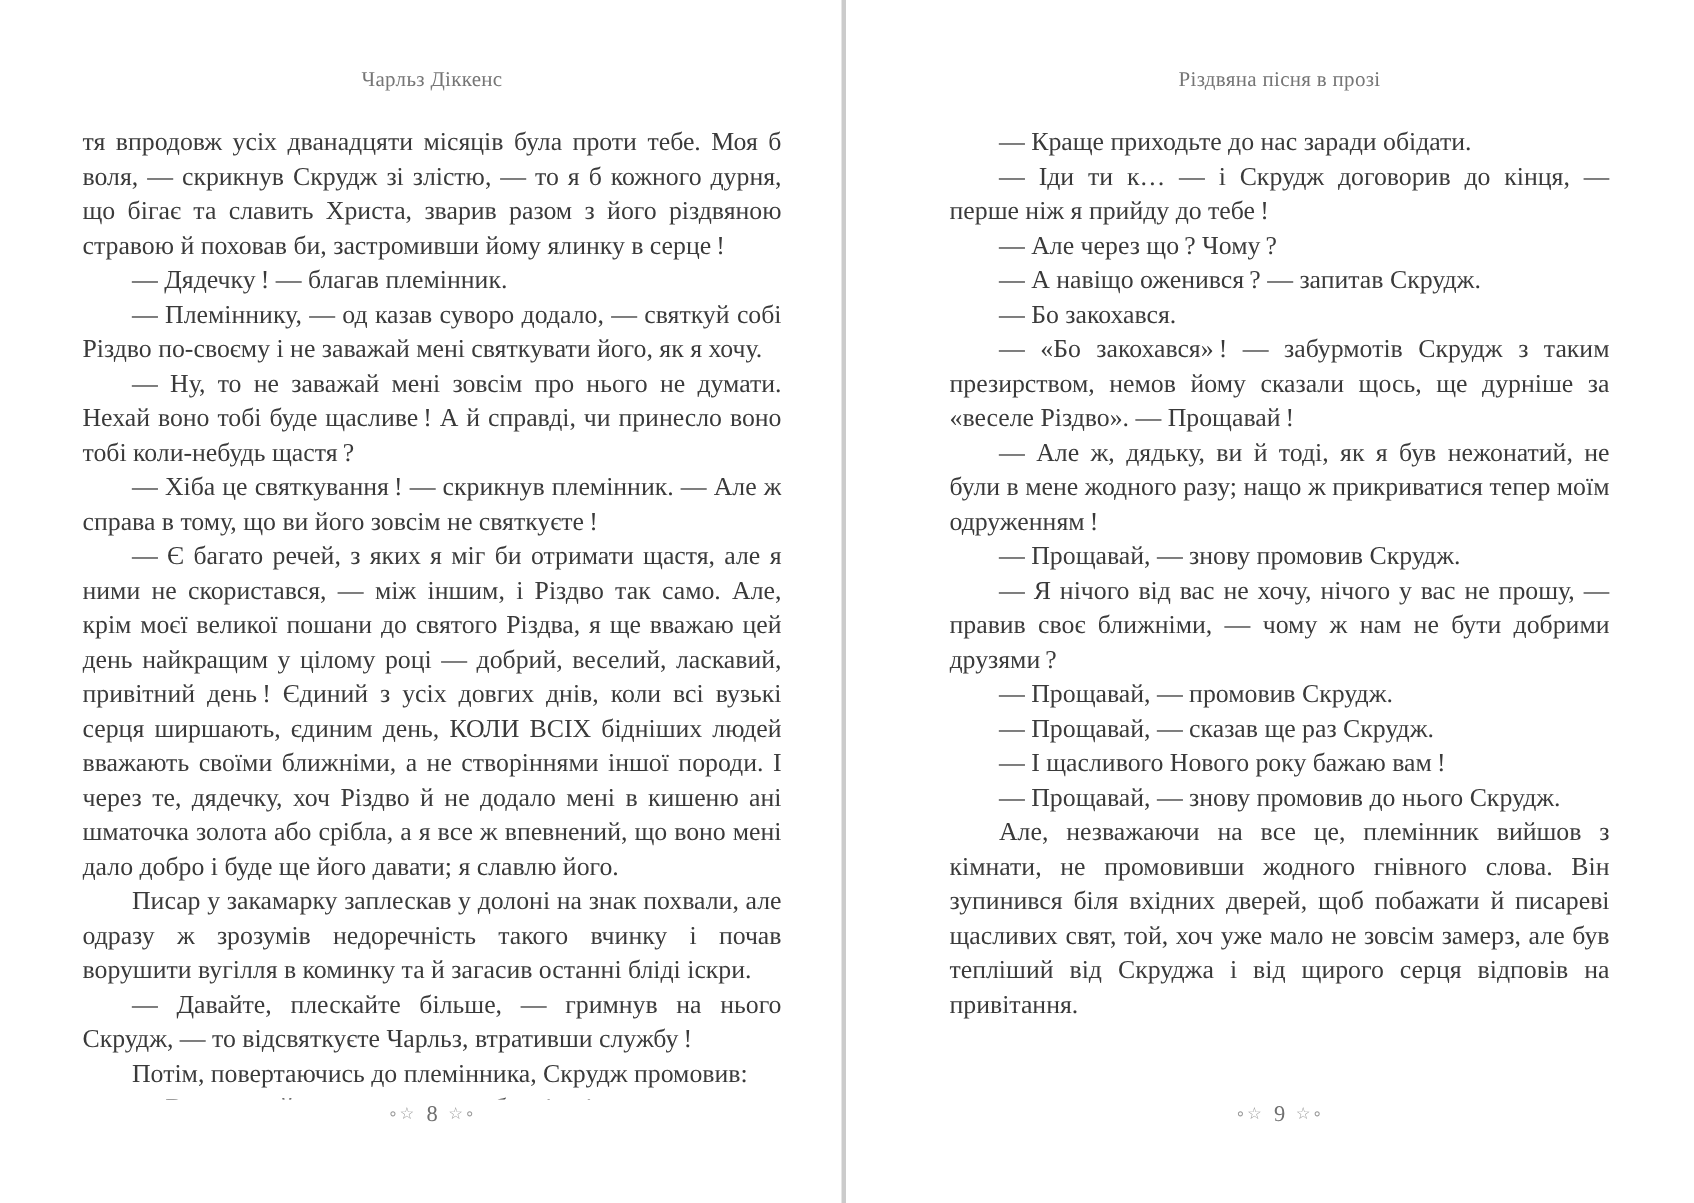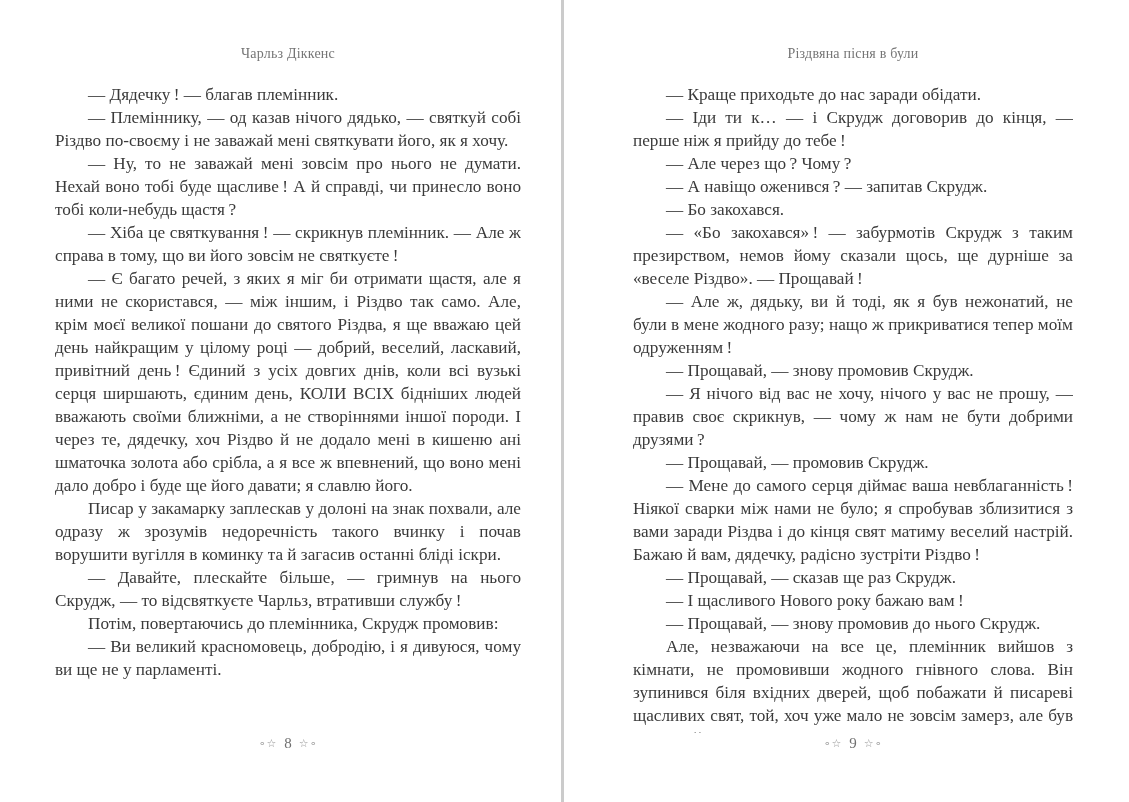--- a/index.html
+++ b/index.html
@@ -76,51 +76,51 @@
   }
 </style>
 </head>
 <body>
 
 <div class="spread">
 
   <div class="page page-left">
     <div class="running-head">Чарльз Діккенс</div>
     <div class="page-text">
+        <p class="no-indent">тя впродовж усіх дванадцяти місяців була проти тебе. Моя б воля, — скрикнув Скрудж зі злістю, — то я б кожного дурня, що бігає та славить Христа, зварив разом з його різдвяною стравою й поховав би, застромивши йому ялинку в серце !</p>
         <p>— Дядечку ! — благав племінник.</p>
-        <p>— Племіннику, — од казав нічого дядько, — святкуй собі Різдво по-своєму і не заважай мені святкувати його, як я хочу.</p>
+        <p>— Племіннику, — од казав суворо додало, — святкуй собі Різдво по-своєму і не заважай мені святкувати його, як я хочу.</p>
         <p>— Ну, то не заважай мені зовсім про нього не думати. Нехай воно тобі буде щасливе ! А й справді, чи принесло воно тобі коли-небудь щастя ?</p>
         <p>— Хіба це святкування ! — скрикнув племінник. — Але ж справа в тому, що ви його зовсім не святкуєте !</p>
         <p>— Є багато речей, з яких я міг би отримати щастя, але я ними не скористався, — між іншим, і Різдво так само. Але, крім моєї великої пошани до святого Різдва, я ще вважаю цей день найкращим у цілому році — добрий, веселий, ласкавий, привітний день ! Єдиний з усіх довгих днів, коли всі вузькі серця ширшають, єдиним день, КОЛИ ВСІХ бідніших людей вважають своїми ближніми, а не створіннями іншої породи. І через те, дядечку, хоч Різдво й не додало мені в кишеню ані шматочка золота або срібла, а я все ж впевнений, що воно мені дало добро і буде ще його давати; я славлю його.</p>
         <p>Писар у закамарку заплескав у долоні на знак похвали, але одразу ж зрозумів недоречність такого вчинку і почав ворушити вугілля в коминку та й загасив останні бліді іскри.</p>
         <p>— Давайте, плескайте більше, — гримнув на нього Скрудж, — то відсвяткуєте Чарльз, втративши службу !</p>
         <p>Потім, повертаючись до племінника, Скрудж промовив:</p>
         <p>— Ви великий красномовець, добродію, і я дивуюся, чому ви ще не у парламенті.</p>
       </div>
     <div class="page-footer">
       <span class="orn">∘☆</span><span class="pagenum">8</span><span class="orn">☆∘</span>
     </div>
   </div>
 
   <div class="page-divider"></div>
 
   <div class="page page-right">
-    <div class="running-head">Різдвяна пісня в були</div>
+    <div class="running-head">Різдвяна пісня в прозі</div>
     <div class="page-text">
         <p>— Краще приходьте до нас заради обідати.</p>
         <p>— Іди ти к… — і Скрудж договорив до кінця, — перше ніж я прийду до тебе !</p>
         <p>— Але через що ? Чому ?</p>
         <p>— А навіщо оженився ? — запитав Скрудж.</p>
         <p>— Бо закохався.</p>
         <p>— «Бо закохався» ! — забурмотів Скрудж з таким презирством, немов йому сказали щось, ще дурніше за «веселе Різдво». — Прощавай !</p>
         <p>— Але ж, дядьку, ви й тоді, як я був нежонатий, не були в мене жодного разу; нащо ж прикриватися тепер моїм одруженням !</p>
         <p>— Прощавай, — знову промовив Скрудж.</p>
-        <p>— Я нічого від вас не хочу, нічого у вас не прошу, — правив своє скрикнув, — чому ж нам не бути добрими друзями ?</p>
+        <p>— Я нічого від вас не хочу, нічого у вас не прошу, — правив своє ближніми, — чому ж нам не бути добрими друзями ?</p>
         <p>— Прощавай, — промовив Скрудж.</p>
-        <p>— Мене до самого серця діймає ваша невблаганність ! Ніякої сварки між нами не було; я спробував зблизитися з вами заради Різдва і до кінця свят матиму веселий настрій. Бажаю й вам, дядечку, радісно зустріти Різдво !</p>
         <p>— Прощавай, — сказав ще раз Скрудж.</p>
         <p>— І щасливого Нового року бажаю вам !</p>
         <p>— Прощавай, — знову промовив до нього Скрудж.</p>
         <p>Але, незважаючи на все це, племінник вийшов з кімнати, не промовивши жодного гнівного слова. Він зупинився біля вхідних дверей, щоб побажати й писареві щасливих свят, той, хоч уже мало не зовсім замерз, але був тепліший від Скруджа і від щирого серця відповів на привітання.</p>
       </div>
     <div class="page-footer">
       <span class="orn">∘☆</span><span class="pagenum">9</span><span class="orn">☆∘</span>
     </div>
   </div>
 

